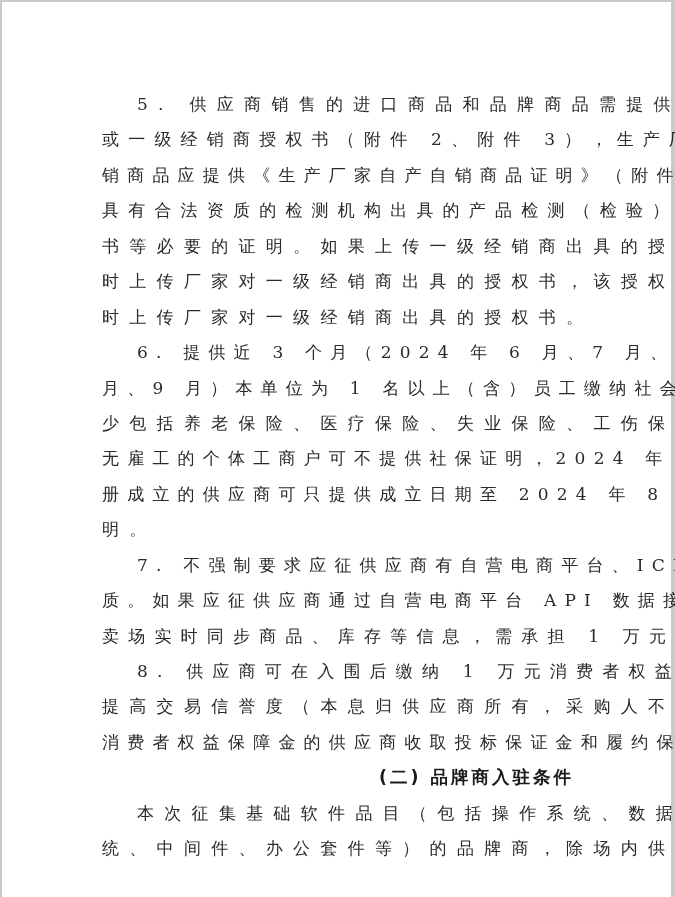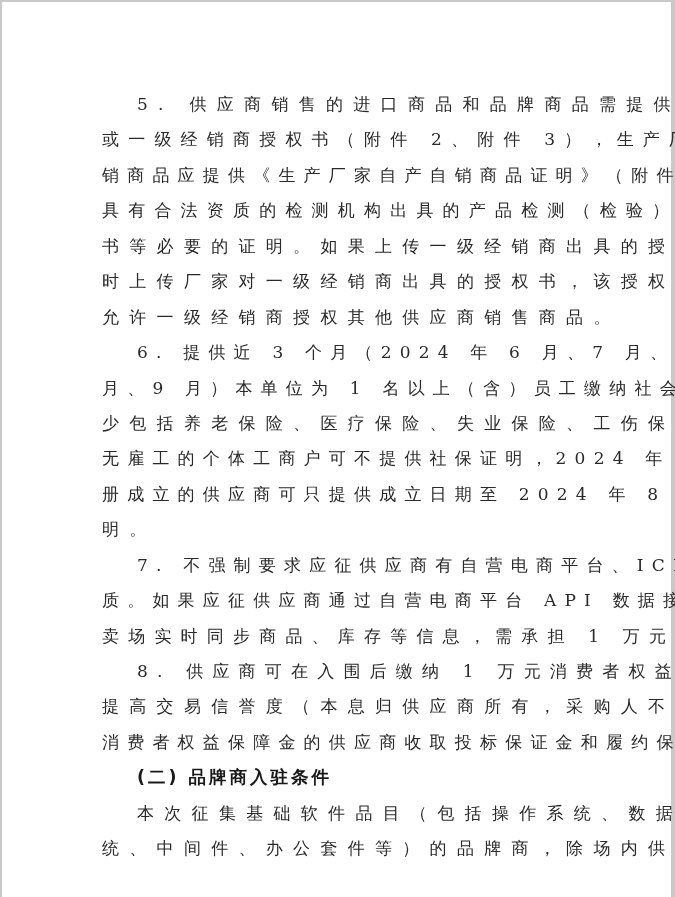--- a/index.html
+++ b/index.html
@@ -46,36 +46,37 @@
     .line.tighter {
       letter-spacing: 8.2px;
     }
     .line.heading {
       padding-left: 35px;
       font-family: "DejaVu Sans", "Liberation Sans", sans-serif;
       font-weight: bold;
       letter-spacing: 3px;
       color: #1a1a1a;
       font-size: 17.5px;
+      text-align: right;
     }
   </style>
 </head>
 <body>
 
 <div class="page">
   <div class="text-block">
 
     <div>
       <div class="line indent">5. 供应商销售的进口商品和品牌商品需提供生产厂家</div>
       <div class="line tight">或一级经销商授权书（附件 2、附件 3），生产厂家自产自</div>
       <div class="line tighter">销商品应提供《生产厂家自产自销商品证明》（附件 4）和</div>
       <div class="line tight">具有合法资质的检测机构出具的产品检测（检验）报告或证</div>
       <div class="line">书等必要的证明。如果上传一级经销商出具的授权书，应同</div>
       <div class="line">时上传厂家对一级经销商出具的授权书，该授权书中应注明</div>
-      <div class="line">允许一级经销商授权其他供应商销售商品。</div>
+      <div class="line">时上传厂家对一级经销商出具的授权书。</div>
     </div>
 
     <div>
       <div class="line indent tighter">6. 提供近 3 个月（2024 年 6 月、7 月、8 月或 7 月、8</div>
       <div class="line tighter">月、9 月）本单位为 1 名以上（含）员工缴纳社会保险（至</div>
       <div class="line">少包括养老保险、医疗保险、失业保险、工伤保险）的证明，</div>
       <div class="line tighter">无雇工的个体工商户可不提供社保证明，2024 年 6 月以后注</div>
       <div class="line tighter">册成立的供应商可只提供成立日期至 2024 年 8 月的社保证</div>
       <div class="line">明。</div>
     </div>

